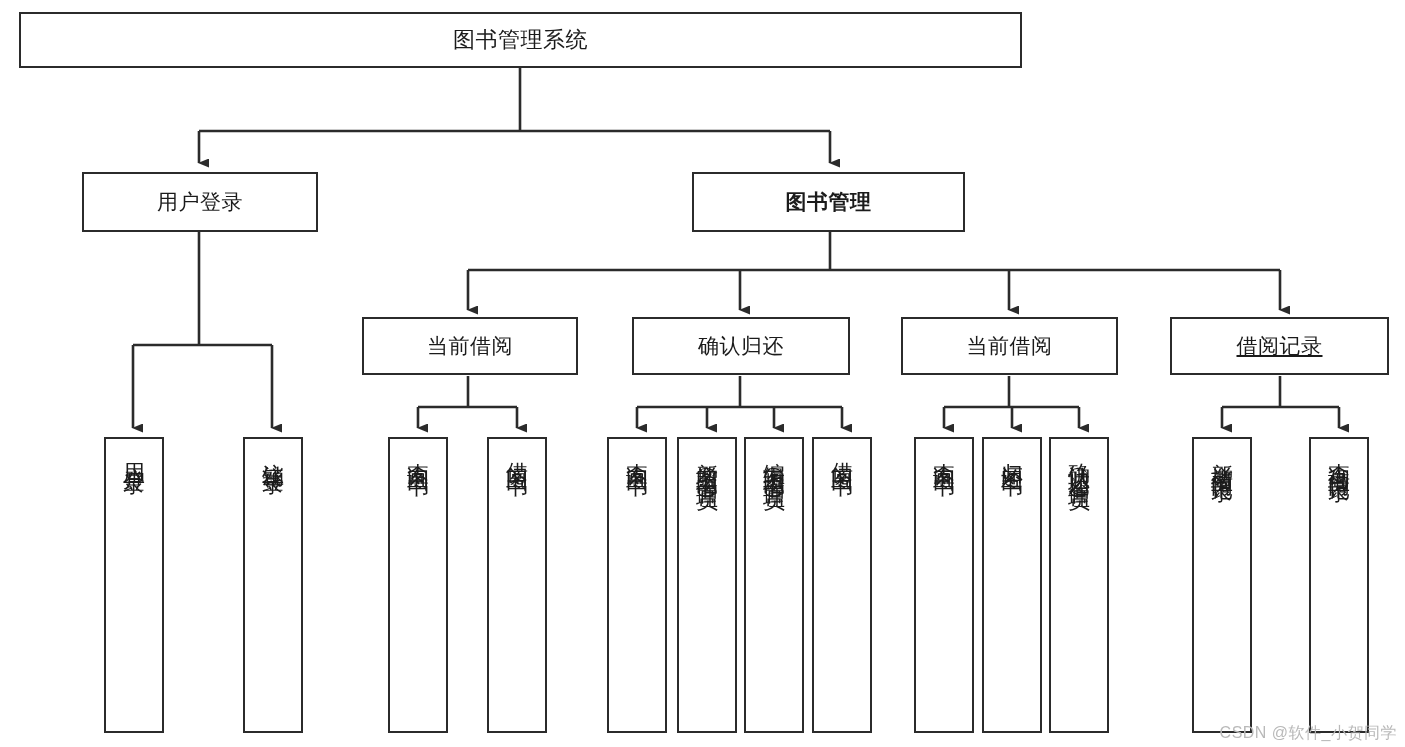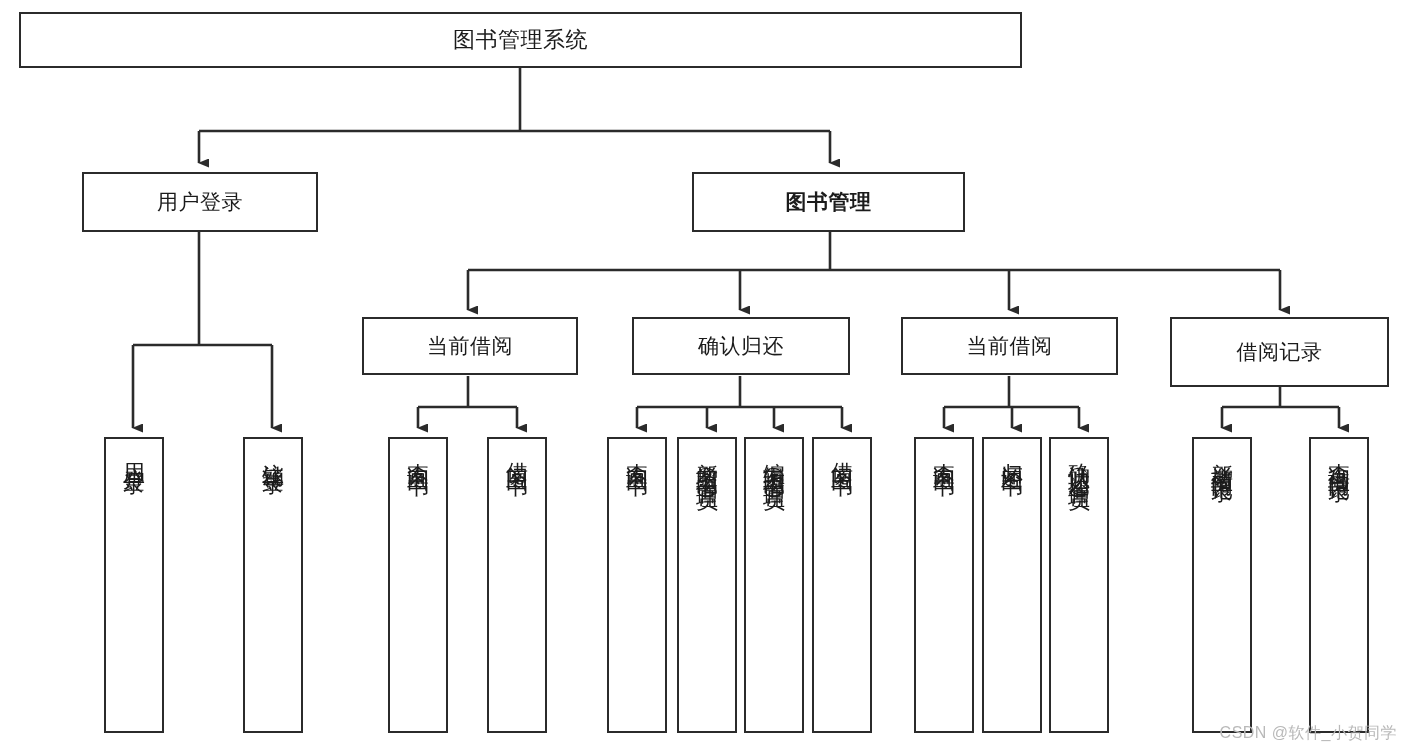--- a/index.html
+++ b/index.html
@@ -148,21 +148,21 @@
   </div>
 
   <div class="node horiz" style="left:632px; top:317px; width:218px; height:58px;">
     <span class="node-label">确认归还</span>
   </div>
 
   <div class="node horiz" style="left:901px; top:317px; width:217px; height:58px;">
     <span class="node-label">当前借阅</span>
   </div>
 
-  <div class="node horiz" style="left:1170px; top:317px; width:219px; height:70px;">
+  <div class="node horiz" style="left:1170px; top:317px; width:219px; height:58px;text-decoration:underline;">
     <span class="node-label">借阅记录</span>
   </div>
 
   <div class="node vert" style="left:104px; top:437px; width:60px; height:296px;">
     <span class="node-label">用户登录</span>
   </div>
 
   <div class="node vert" style="left:243px; top:437px; width:60px; height:296px;">
     <span class="node-label">注销登录</span>
   </div>

